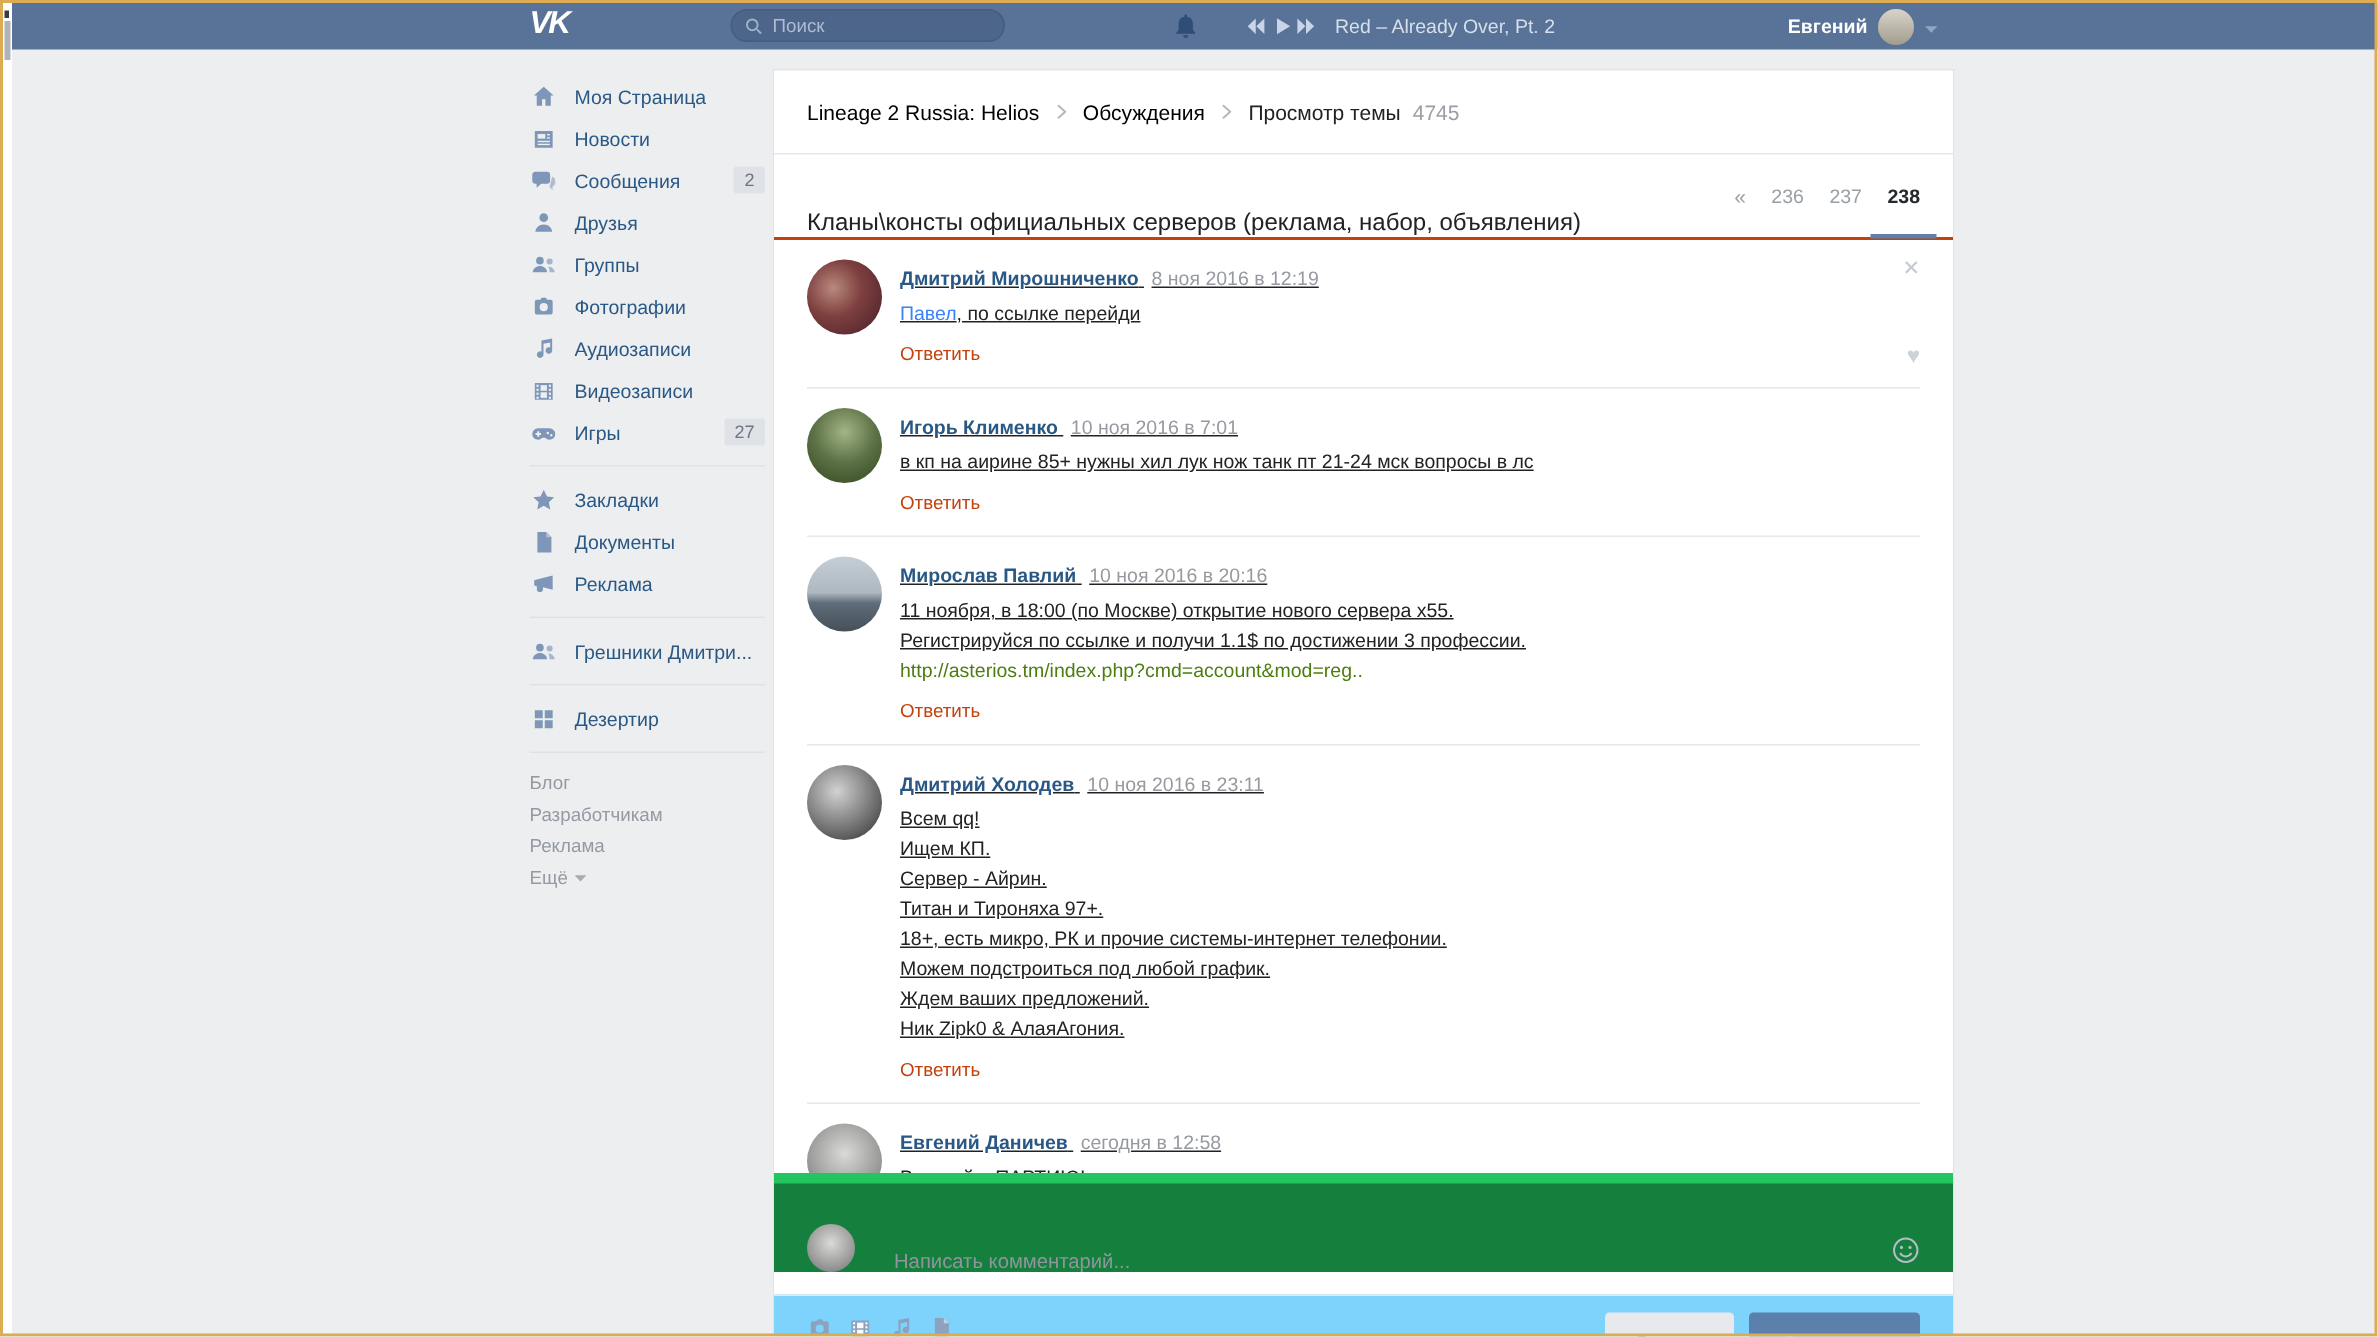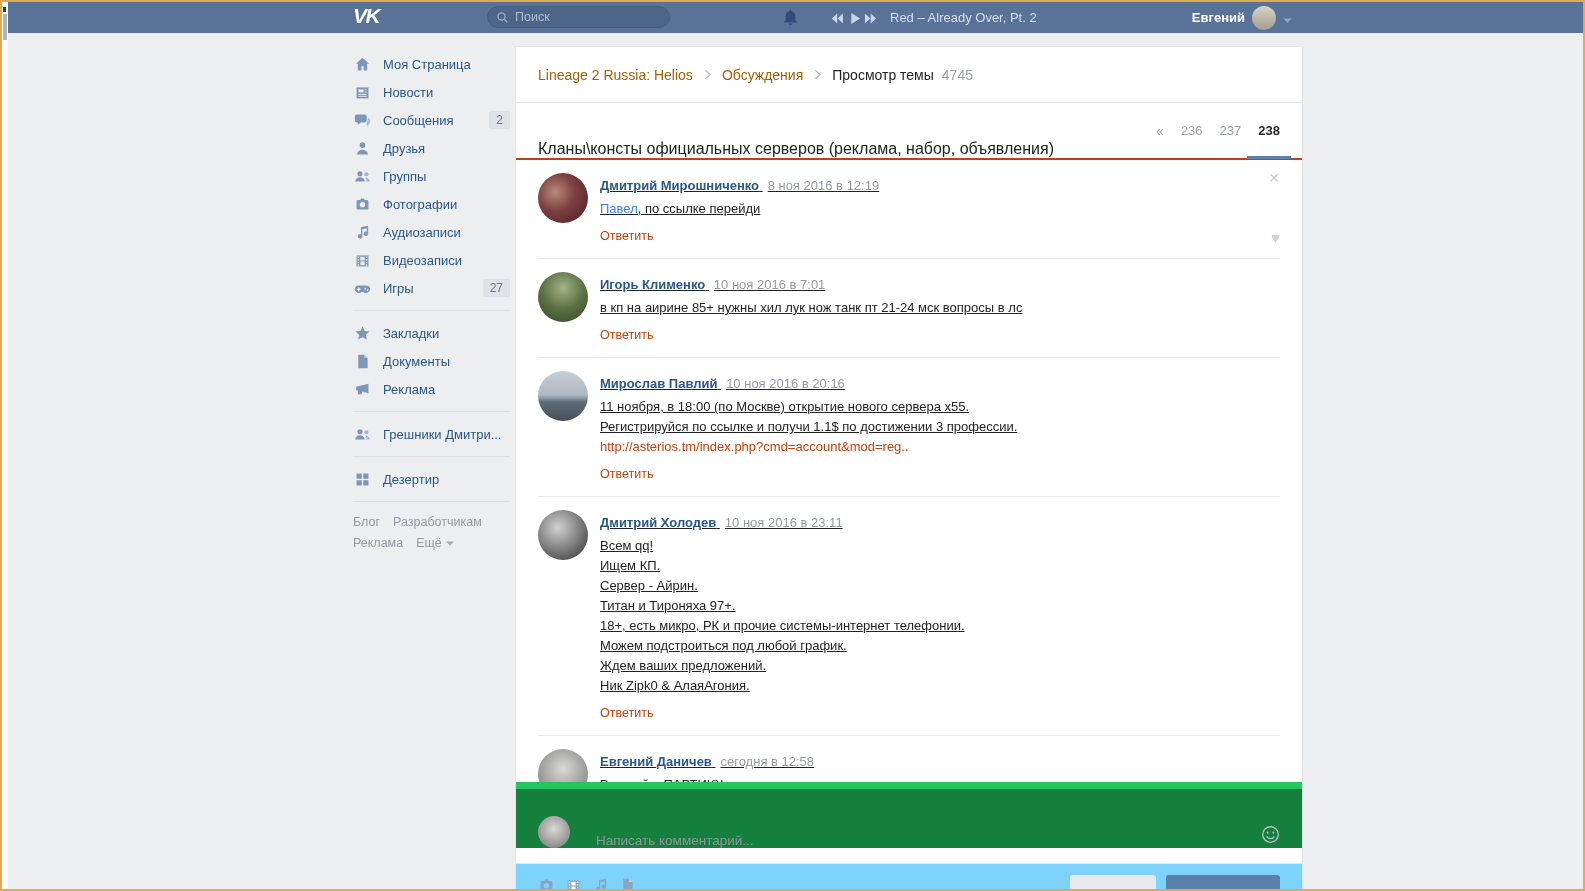--- a/index.html
+++ b/index.html
@@ -40,28 +40,28 @@
   .hdr-chev svg { width:9px; height:5px; }
 
   
   .sidebar { position:absolute; left:353px; top:50px; width:157px; z-index:5; }
   .s-item { display:flex; align-items:center; height:28px; cursor:pointer; }
   .s-ic { width:19px; height:19px; color:#7e96b8; margin-right:11px; flex:none; display:flex; align-items:center; justify-content:center; }
   .s-ic svg { width:17px; height:17px; }
   .s-label { font-size:13px; color:#2a5885; white-space:nowrap; overflow:hidden; }
   .s-badge { margin-left:auto; background:#dfe2e7; color:#6f7681; font-size:12px; border-radius:2px; padding:2px 7px; }
   .s-div { border-top:1px solid #dfe1e5; margin:8px 0; }
-  .s-foot { margin-top:12px; display:flex; flex-wrap:wrap; column-gap:13px; row-gap:4px; width:150px; font-size:12.5px; line-height:17px; }
+  .s-foot { margin-top:12px; display:flex; flex-wrap:wrap; column-gap:13px; row-gap:4px; width:150px; font-size:12.5px; line-height:17px;flex-direction:column; }
   .s-foot a { color:#939aa2; text-decoration:none; cursor:pointer; white-space:nowrap; display:inline-flex; align-items:center; gap:4px; }
   .s-foot svg { width:8px; height:5px; color:#a8adb4; }
 
   
   .card { position:absolute; left:515px; top:46px; width:788px; bottom:0; background:#fff; border:1px solid #e2e4e8; border-bottom:none; overflow:hidden; }
   .crumbs { height:56px; display:flex; align-items:center; padding:0 22px; border-bottom:1px solid #e7e8ec; font-size:14px; }
-  .crumbs a { color:#a16207; text-decoration:none; cursor:pointer; }
+  .crumbs a { color:#000000; text-decoration:none; cursor:pointer; }
   .crumb-sep { margin:0 11px; color:#b4b8bd; display:flex; }
   .crumb-sep svg { width:7px; height:11px; }
   .crumb-cur { color:#222; }
   .crumb-count { color:#9a9ea4; margin-left:8px; }
 
   .topic-head { position:relative; height:57px; border-bottom:2px solid #c2410c; display:flex; align-items:flex-end; justify-content:space-between; padding:0 22px; }
   .topic-title { font-size:16px; font-weight:normal; color:#222; }
   .pagination { height:100%; display:flex; align-items:center; gap:17px; font-size:13px; }
   .pg-prev { color:#9aa0a6; cursor:pointer; font-size:14px; }
   .pg-link { color:#9aa0a6; text-decoration:none; cursor:pointer; }
@@ -77,21 +77,21 @@
   .ava3 { background:linear-gradient(180deg, #c6ced5 0%, #adb8c1 48%, #5f6d79 62%, #454f58 100%); }
   .ava4 { background:radial-gradient(circle at 40% 35%, #d2d2d2 0%, #8c8c8c 42%, #2d2d2d 100%); }
   .ava5 { background:radial-gradient(circle at 50% 40%, #dadad8 0%, #a8a9a7 48%, #6e7072 100%); }
   .online-dot { position:absolute; right:1px; bottom:1px; width:9px; height:9px; border-radius:50%; background:#8dc63f; border:2px solid #fff; }
   .p-body { font-size:13px; line-height:20px; padding-top:3px; min-width:0;text-decoration:underline; }
   .p-head { margin-bottom:3px; }
   .p-author { color:#2a5885; font-weight:bold; text-decoration:none; cursor:pointer; }
   .p-date { color:#969aa0; margin-left:5px; }
   .p-text { color:#222; white-space:pre-line; }
   .p-mention { color:#3b82f6; text-decoration:none; cursor:pointer; }
-  .p-link { color:#c2410c; text-decoration:none; cursor:pointer; display:inline-block; }
+  .p-link { color:#4d7c0f; text-decoration:none; cursor:pointer; display:inline-block; }
   .p-reply { color:#c2410c; text-decoration:none; cursor:pointer; display:inline-block; margin-top:7px; font-size:12.5px; }
   .p-close { position:absolute; right:0; top:11px; color:#c3c9d0; font-size:14px; cursor:pointer; line-height:1; }
   .p-heart { position:absolute; right:0; bottom:13px; color:#ccd2d8; font-size:15px; cursor:pointer; line-height:1; }
 
   
   .composer { position:absolute; left:0; right:0; bottom:43px; height:66px; background:#15803d; border-top:7px solid #22c55e; display:flex; align-items:flex-end; padding:12px 22px 0; z-index:4; }
   .c-ava { width:32px; height:32px; border-radius:50%; flex:none; cursor:pointer; }
   .c-input { flex:1; border:none; outline:none; font-size:13.5px; margin-left:14px; margin-top:8px; color:#222; font-family:"Liberation Sans", sans-serif; background:transparent; }
   .c-input::placeholder { color:#8f959c; }
   .c-smile { color:#b6bdc6; margin-top:6px; cursor:pointer; }

